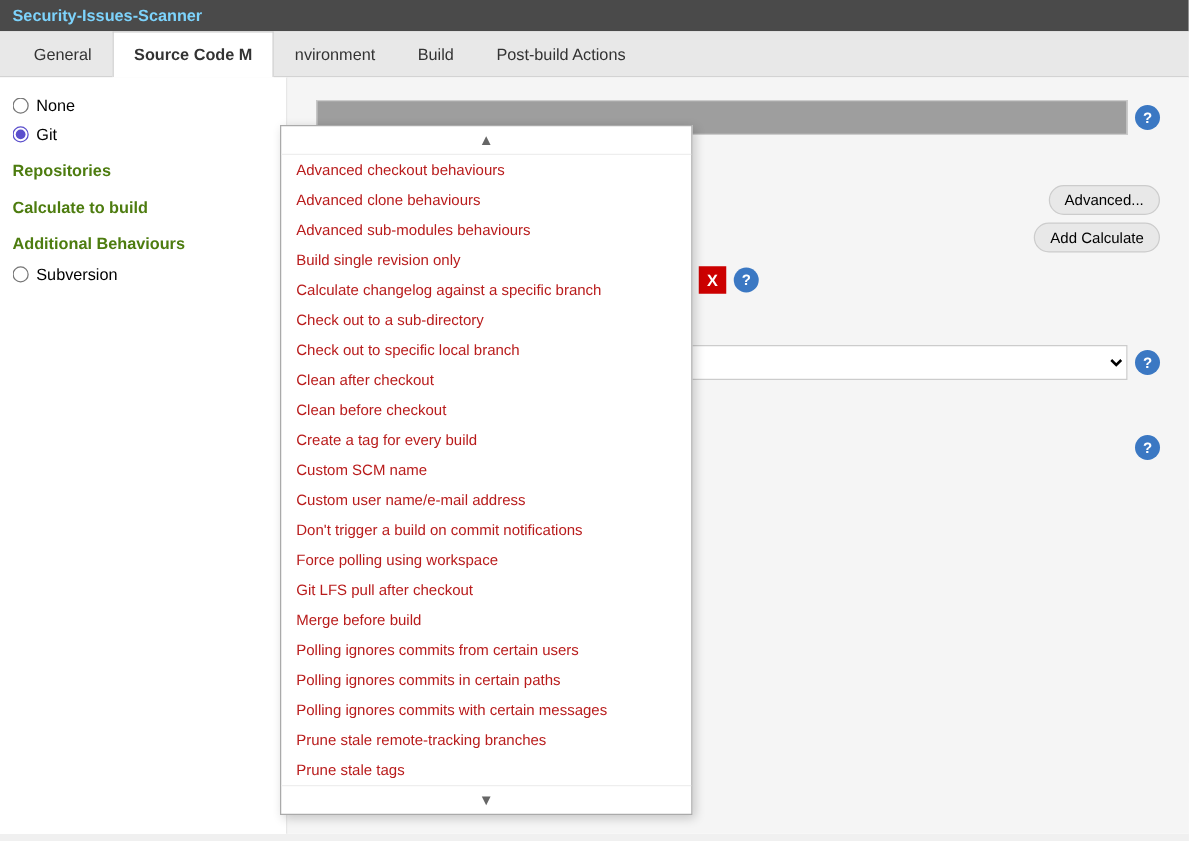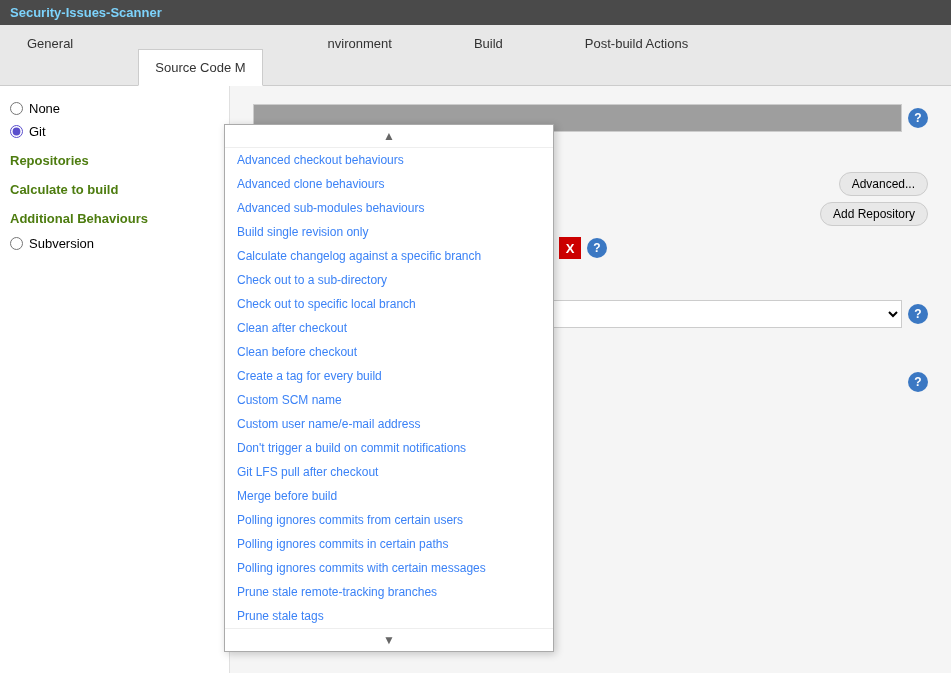--- a/index.html
+++ b/index.html
@@ -21,38 +21,36 @@
       font-size: 13px;
       font-weight: bold;
     }
 
     
     .tab-bar {
       display: flex;
       background: #e8e8e8;
       border-bottom: 1px solid #ccc;
       padding: 0 10px;
-      gap: 48px;
     }
     .tab {
       padding: 10px 16px;
       cursor: pointer;
       border: 1px solid transparent;
       border-bottom: none;
       font-size: 13px;
       color: #333;
       background: transparent;
     }
     .tab.active {
       background: #fff;
       border-color: #ccc;
       border-bottom: 1px solid #fff;
       margin-bottom: -1px;
-      font-weight: normal;
-      margin-top: 24px;
+      font-weight: bold;
     }
     .tab-spacer {
       flex: 1;
     }
 
     
     .main-content {
       display: flex;
       background: #fff;
       height: calc(673px - 68px);
@@ -203,21 +201,21 @@
       border-bottom: 1px solid #eee;
       font-size: 12px;
       color: #666;
       cursor: pointer;
     }
 
     .dropdown-overlay .menu-item {
       padding: 5px 12px;
       cursor: pointer;
       font-size: 12px;
-      color: #3b82f6;
+      color: #b91c1c;
     }
 
     .dropdown-overlay .scroll-down {
       text-align: center;
       padding: 4px;
       border-top: 1px solid #eee;
       font-size: 12px;
       color: #666;
       cursor: pointer;
     }
@@ -319,21 +317,21 @@
           </button>
           <button class="btn-arrow">▼</button>
         </div>
         <div class="help-icon" style="visibility:hidden;">?</div>
       </div>
 
       <div class="row-with-help" style="justify-content: flex-end; gap: 8px;">
         <button class="btn">Advanced...</button>
       </div>
       <div class="row-with-help" style="justify-content: flex-end; gap: 8px;">
-        <button class="btn">Add Repository</button>
+        <button class="btn">Add Calculate</button>
       </div>
 
       <div class="row-with-help" style="margin-top:8px;">
         <input type="text" class="field-input" style="flex: 1 1 0%; max-width: 300px;">
         <div class="x-btn">X</div>
         <div class="help-icon">?</div>
       </div>
       <div style="display:flex; justify-content:flex-start; margin-bottom:8px;">
         <button class="btn">Add Branch</button>
       </div>
@@ -367,20 +365,21 @@
     <div class="menu-item">Build single revision only</div>
     <div class="menu-item">Calculate changelog against a specific branch</div>
     <div class="menu-item">Check out to a sub-directory</div>
     <div class="menu-item">Check out to specific local branch</div>
     <div class="menu-item">Clean after checkout</div>
     <div class="menu-item">Clean before checkout</div>
     <div class="menu-item">Create a tag for every build</div>
     <div class="menu-item">Custom SCM name</div>
     <div class="menu-item">Custom user name/e-mail address</div>
     <div class="menu-item">Don't trigger a build on commit notifications</div>
+    <div class="menu-item">Force polling using workspace</div>
     <div class="menu-item">Git LFS pull after checkout</div>
     <div class="menu-item">Merge before build</div>
     <div class="menu-item">Polling ignores commits from certain users</div>
     <div class="menu-item">Polling ignores commits in certain paths</div>
     <div class="menu-item">Polling ignores commits with certain messages</div>
     <div class="menu-item">Prune stale remote-tracking branches</div>
     <div class="menu-item">Prune stale tags</div>
     <div class="scroll-down">▼</div>
   </div>
 

